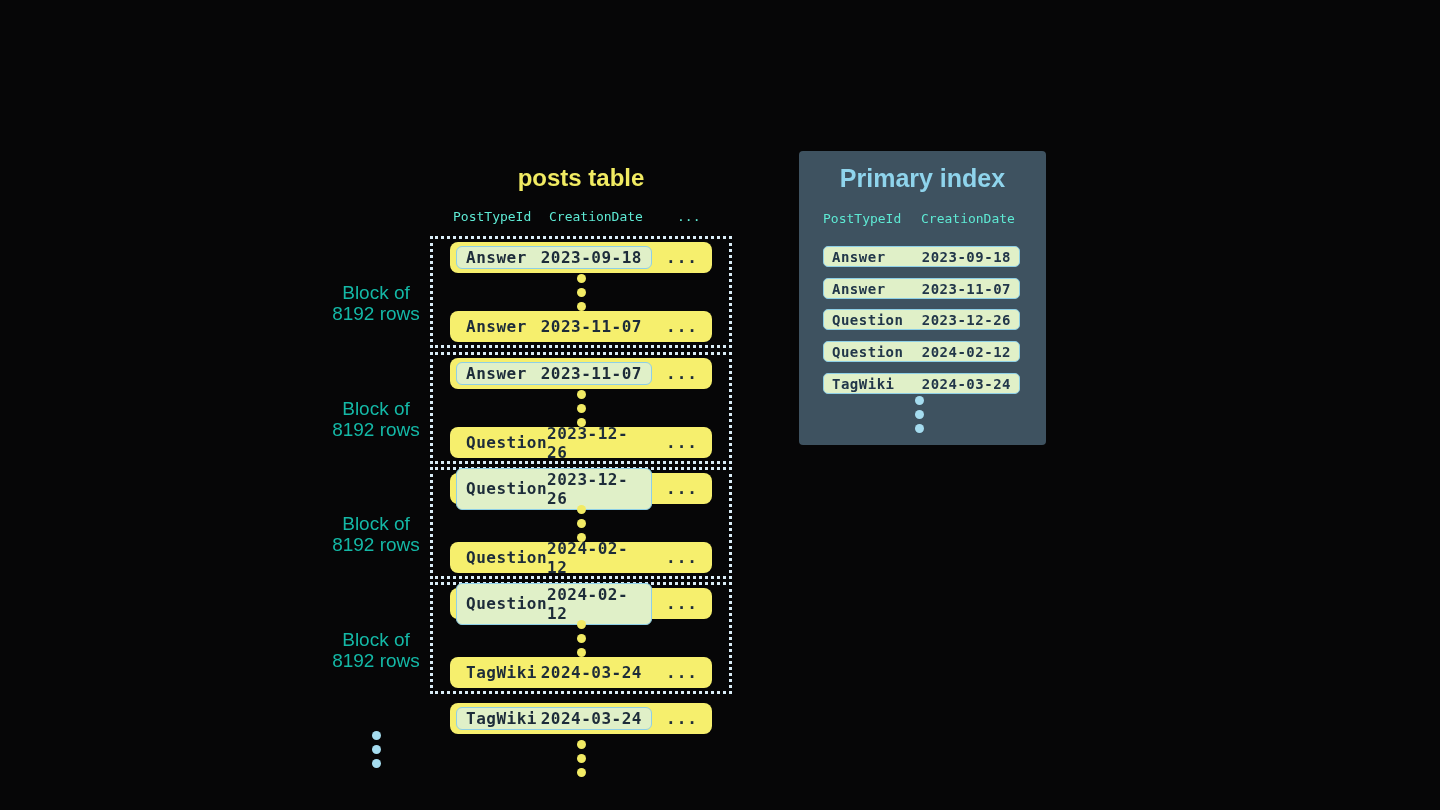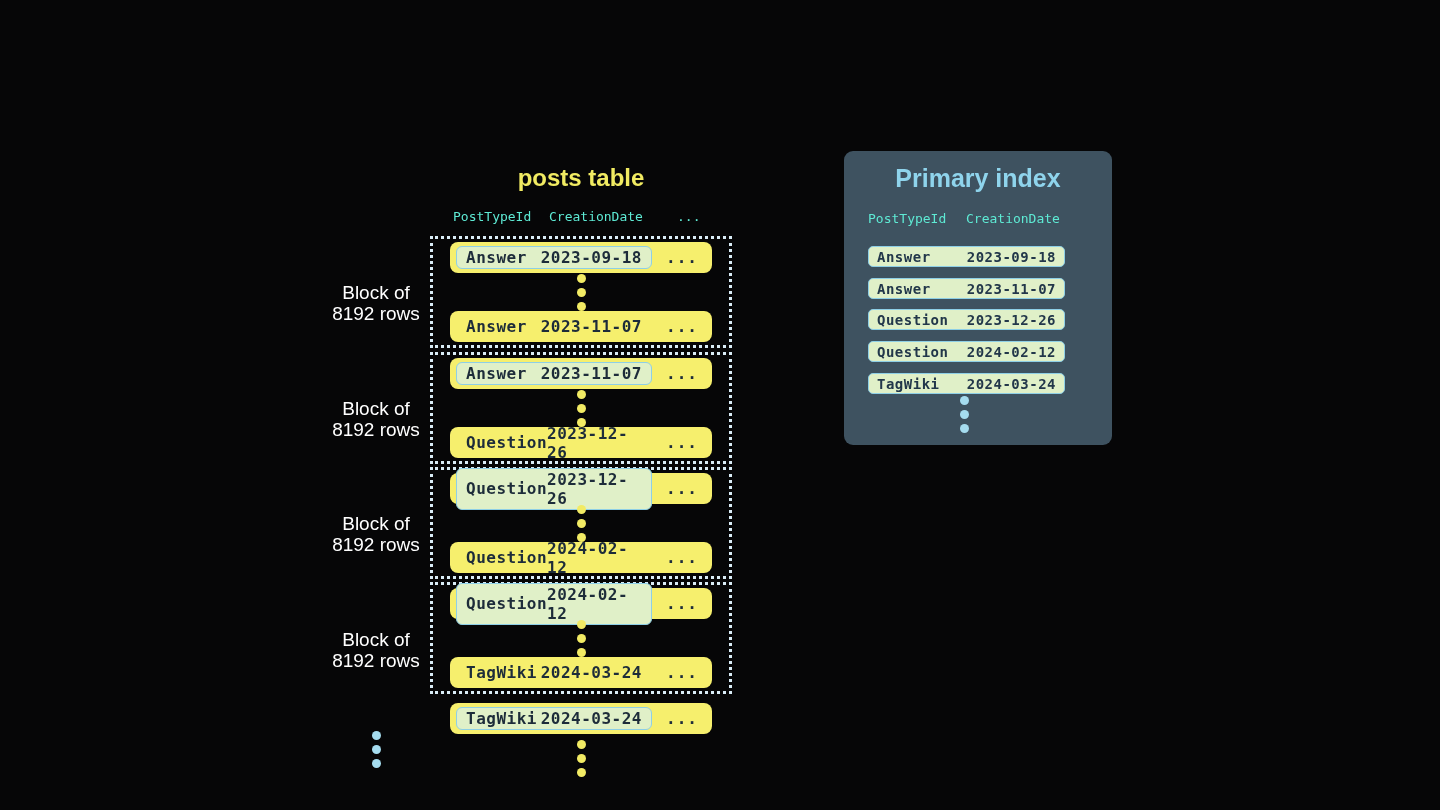--- a/index.html
+++ b/index.html
@@ -29,21 +29,21 @@
     position:absolute; left:430px; width:302px; height:112px;
     border:3px dotted #d9ecf6;
     display:flex; flex-direction:column; justify-content:space-between;
     align-items:center; padding:3px 0;
   }
   .block.b1 { top:193px; } .block.b2 { top:309px; }
   .block.b3 { top:424px; } .block.b4 { top:539px; }
 
   .block-label {
     position:absolute; left:296px; width:160px; text-align:center;
-    color:#ffffff; font-size:19px; line-height:21px; font-weight:400;
+    color:#14b8a6; font-size:19px; line-height:21px; font-weight:400;
   }
   .block-label.l1 { top:239px; } .block-label.l2 { top:355px; }
   .block-label.l3 { top:470px; } .block-label.l4 { top:586px; }
 
   .trow {
     width:262px; height:31px; background:#f6ef6d; border-radius:8px;
     display:flex; align-items:center; justify-content:space-between;
     padding:0 14px 0 6px;
     color:#1d2c3a; font-family:"DejaVu Sans Mono", monospace;
     font-weight:bold; font-size:16px; letter-spacing:.5px;
@@ -58,22 +58,22 @@
   .vdots { display:flex; flex-direction:column; gap:5px; }
   .vdots .dot { width:9px; height:9px; border-radius:50%; background:#f2eb64; }
   .vdots.blue .dot { background:#a5dcef; }
 
   .overflow-row { position:absolute; left:450px; top:660px; }
   .bottom-dots-yellow { position:absolute; left:577px; top:697px; }
   .bottom-dots-blue   { position:absolute; left:372px; top:688px; }
 
   
   .panel {
-    position:absolute; left:844px; top:108px; width:268px; height:294px;
-    background:#3e5260; border-radius:9px;
+    position:absolute; left:799px; top:108px; width:247px; height:294px;
+    background:#3e5260; border-radius:4px;
   }
   .panel-title {
     position:absolute; top:13px; left:0; width:100%; text-align:center;
     color:#8fd4ec; font-size:25px; font-weight:600;
   }
   .panel-header { position:absolute; left:0; top:60px; width:100%; height:16px; }
   .panel-header .c1 { left:24px; }
   .panel-header .c2 { left:122px; }
 
   .irow {

